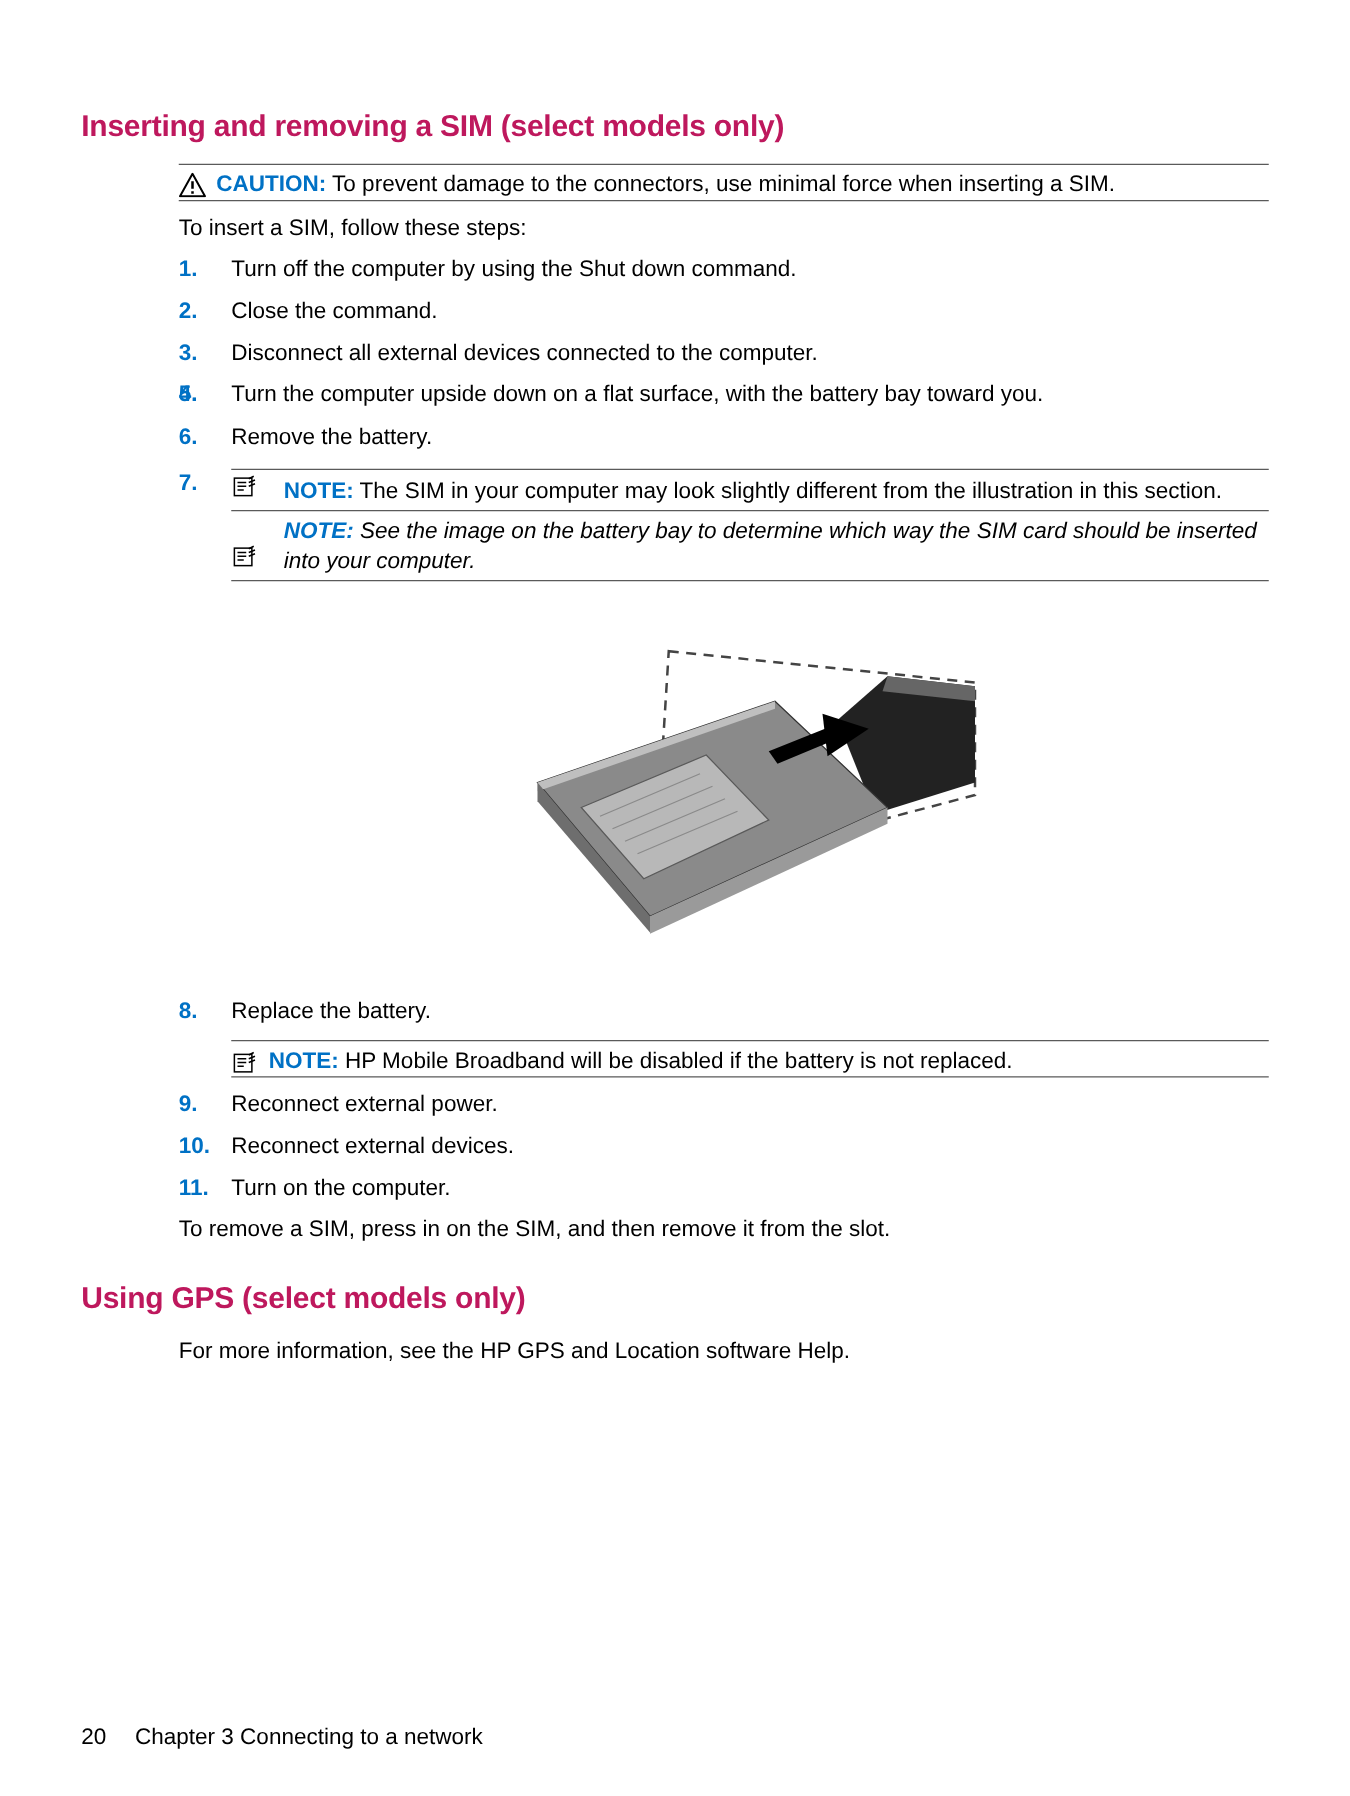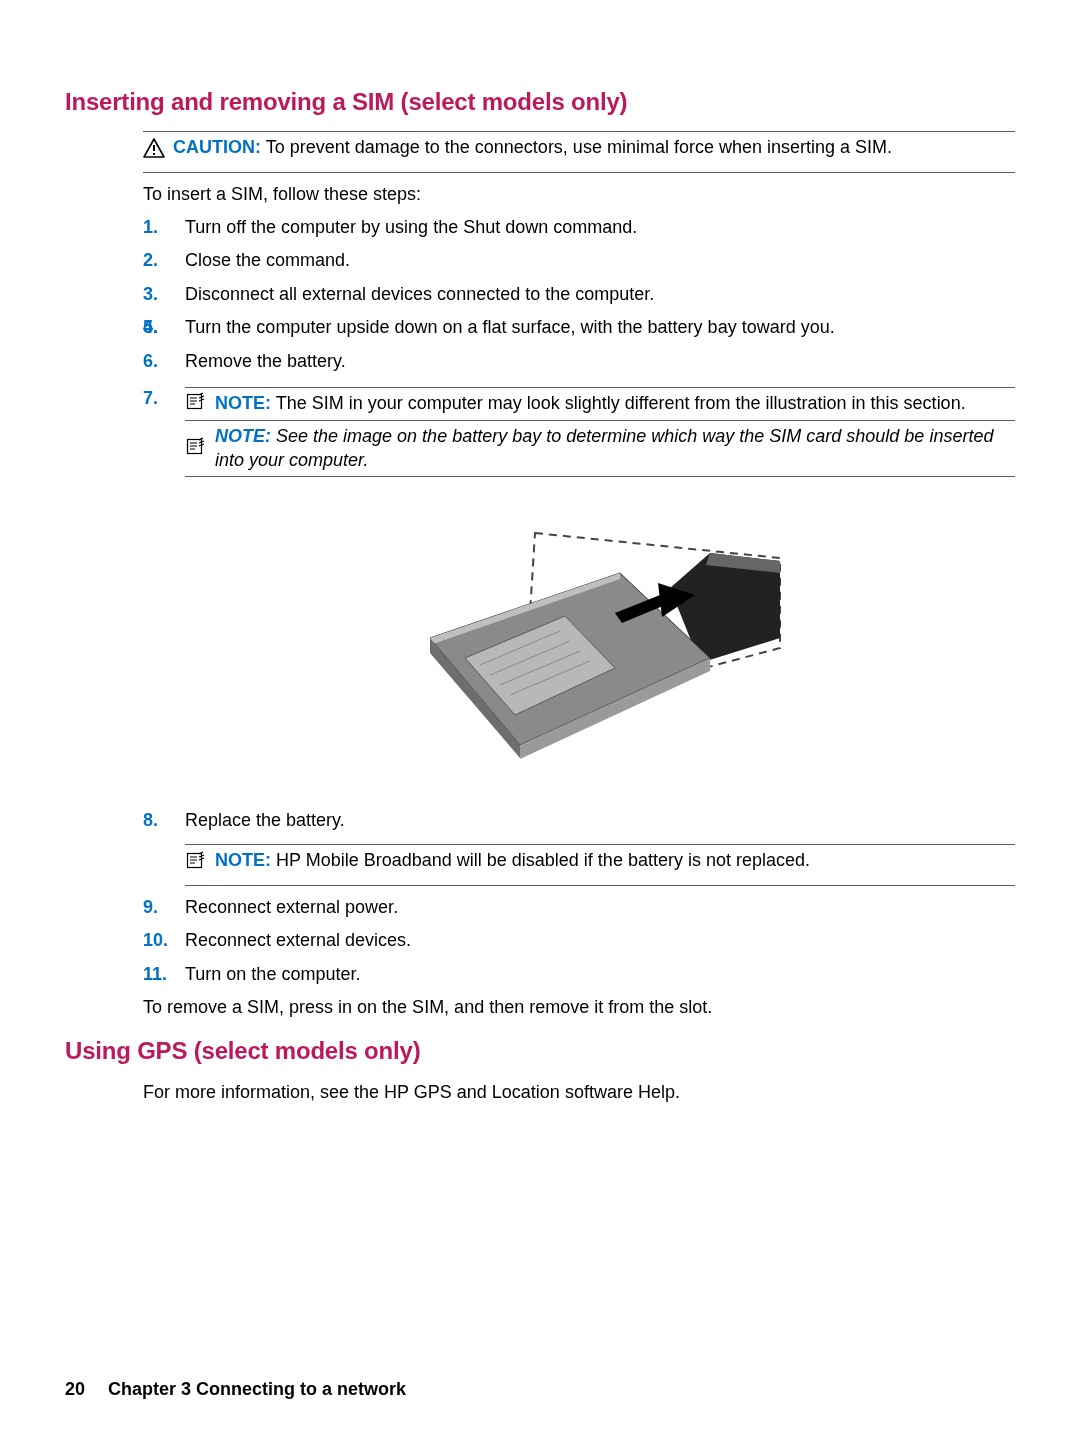--- a/index.html
+++ b/index.html
@@ -29,21 +29,21 @@
       margin: 0 0 14px 0;
       letter-spacing: -0.2px;
     }
     .content-indent {
       margin-left: 78px;
     }
     .admon {
       display: flex;
       align-items: flex-start;
       gap: 8px;
-      padding: 4px 0 12px 0;
+      padding: 4px 0 0 0;
       border-top: 1px solid #5a5a5a;
       border-bottom: 1px solid #5a5a5a;
       margin: 2px 0 8px 0;
     }
     .admon .icon {
       flex: 0 0 22px;
       width: 22px;
       height: 20px;
       margin-top: 2px;
       display: flex;
@@ -57,22 +57,22 @@
     .admon-label {
       color: #0071c5;
       font-weight: bold;
     }
     .admon-double {
       padding: 0;
       margin: 0 0 10px 0;
     }
     .admon-inner {
       display: flex;
-      gap: 8px;
-      align-items: center;
+      gap: 20px;
+      align-items: flex-end;
       padding: 4px 0;
     }
     .admon-inner + .admon-inner {
       border-top: 1px solid #5a5a5a;
       font-style: italic;
     }
     .para {
       margin: 10px 0 10px 0;
     }
     ol.steps {
@@ -97,28 +97,27 @@
       height: 300px;
       margin: 16px auto 16px auto;
       display: block;
     }
     .footer {
       position: absolute;
       bottom: 36px;
       left: 65px;
       right: 65px;
       font-size: 18px;
-      font-weight: bold;
     }
     .footer .pnum { margin-right: 18px; }
     .step-admon {
       margin: 6px 0 6px 0px;
     }
     .gps-block {
-      margin-top: 16px;
+      margin-top: 28px;
     }
   </style>
 </head>
 <body>
 
 <div class="page">
 
   <h2 class="section">Inserting and removing a SIM (select models only)</h2>
 
   <div class="content-indent">
@@ -197,21 +196,21 @@
             <path d="M248 90 L285 102 L252 124 Z"></path>
           </g>
 
           <path d="M300 165 L300 178 L110 266 L110 252" fill="#9a9a9a"></path>
         </svg>
 
       </li>
 
       <li><span class="num">8.</span><span>Replace the battery.</span>
 
-        <div class="admon step-admon" style="margin-top:12px;">
+        <div class="admon step-admon" style="margin-top:12px;align-items:flex-end;">
           <div class="icon">
             <svg width="22" height="18" viewBox="0 0 22 18">
               <rect x="2.5" y="2.5" width="14" height="14" fill="none" stroke="#000" stroke-width="1.2"></rect>
               <path d="M14 3 L18 1 M14 6 L19 4 M14 9 L19 7" stroke="#000" stroke-width="1.2" fill="none"></path>
               <path d="M5 6 H12 M5 9 H12 M5 12 H10" stroke="#000" stroke-width="1.2"></path>
             </svg>
           </div>
           <div class="body">
             <span class="admon-label">NOTE:</span>
             <span>HP Mobile Broadband will be disabled if the battery is not replaced.</span>

